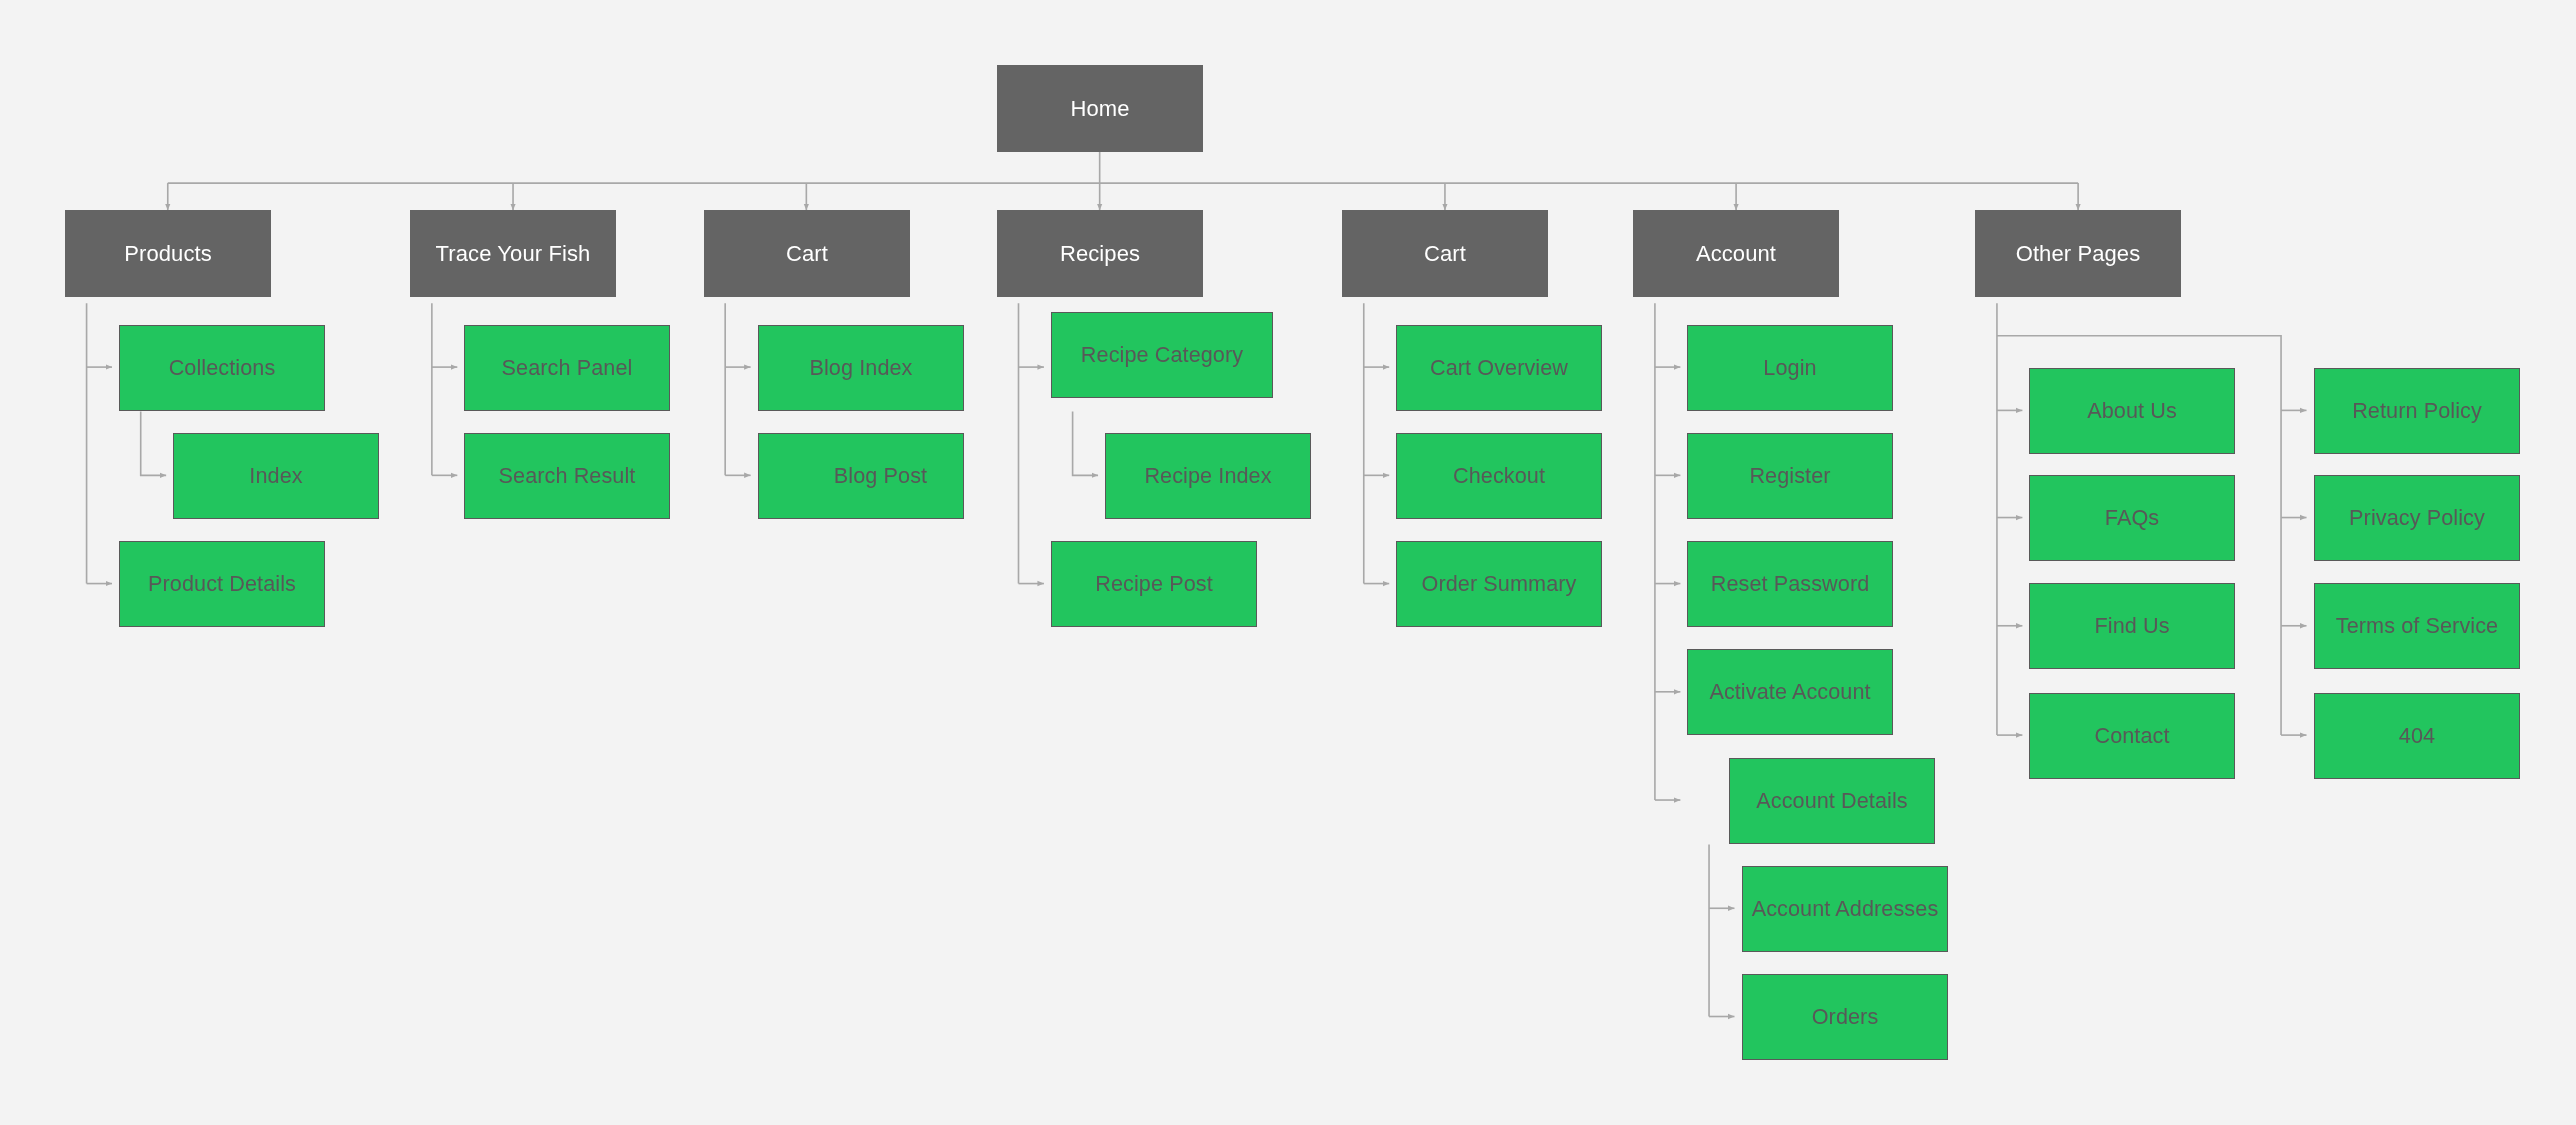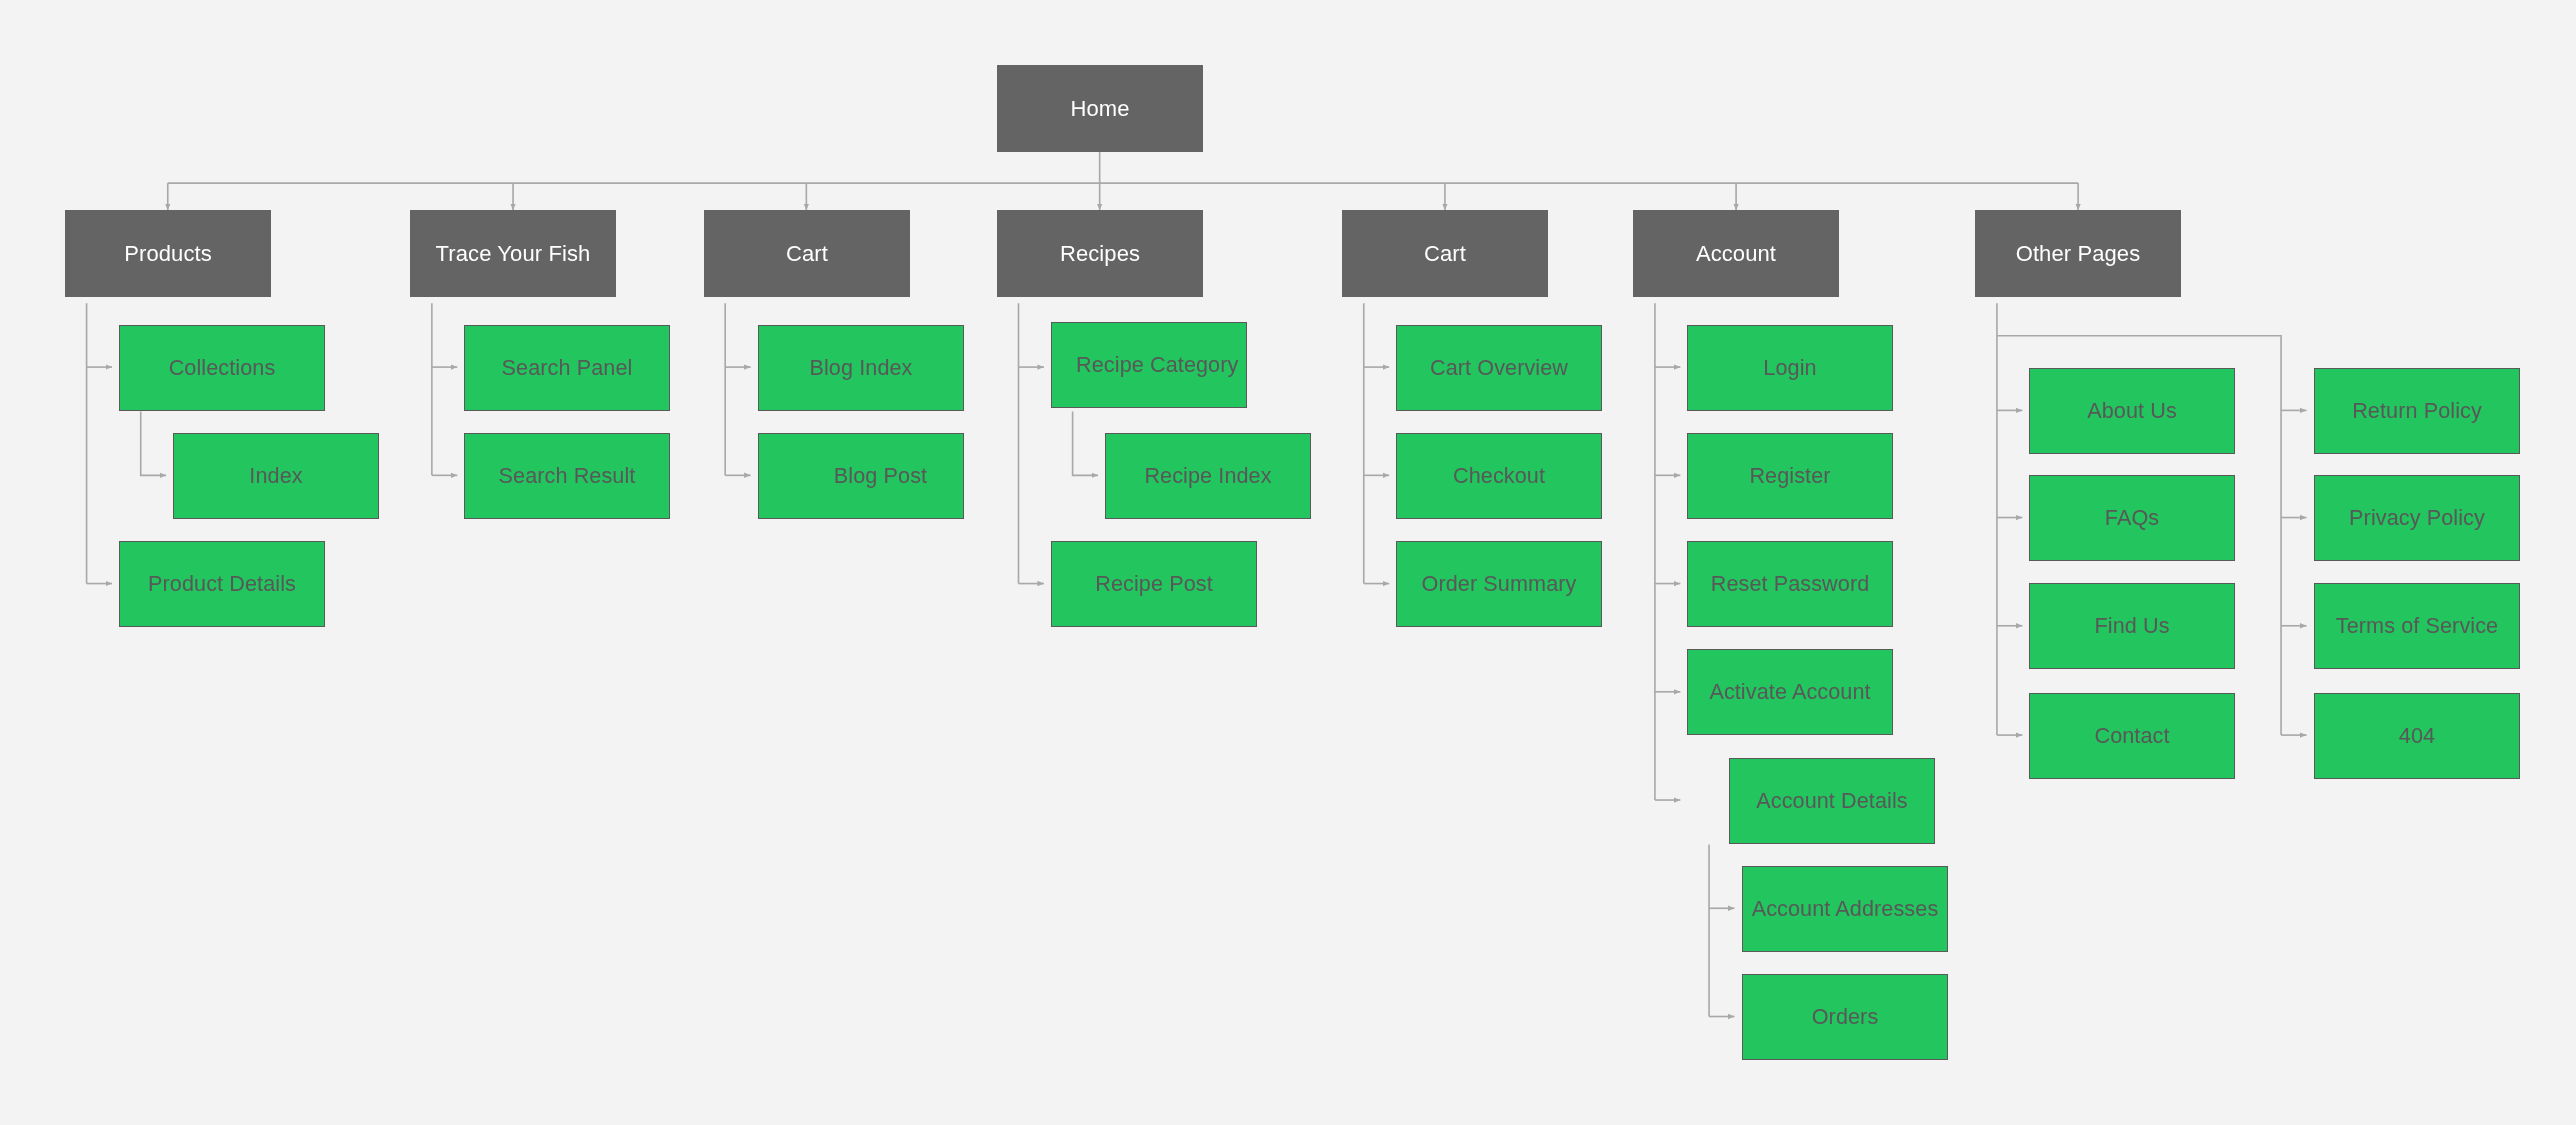--- a/index.html
+++ b/index.html
@@ -157,21 +157,21 @@
     <span>Search Result</span>
   </div>
 
   <div class="node light" style="left:758px;top:325px;width:206px;height:86px;">
     <span>Blog Index</span>
   </div>
   <div class="node light" style="left:758px;top:433px;width:206px;height:86px;padding-left:39px;">
     <span>Blog Post</span>
   </div>
 
-  <div class="node light" style="left:1051px;top:322px;width:196px;height:86px;justify-content:flex-end;">
+  <div class="node light" style="left:1051px;top:312px;width:222px;height:86px;">
     <span>Recipe Category</span>
   </div>
   <div class="node light" style="left:1105px;top:433px;width:206px;height:86px;">
     <span>Recipe Index</span>
   </div>
   <div class="node light" style="left:1051px;top:541px;width:206px;height:86px;">
     <span>Recipe Post</span>
   </div>
 
   <div class="node light" style="left:1396px;top:325px;width:206px;height:86px;">

